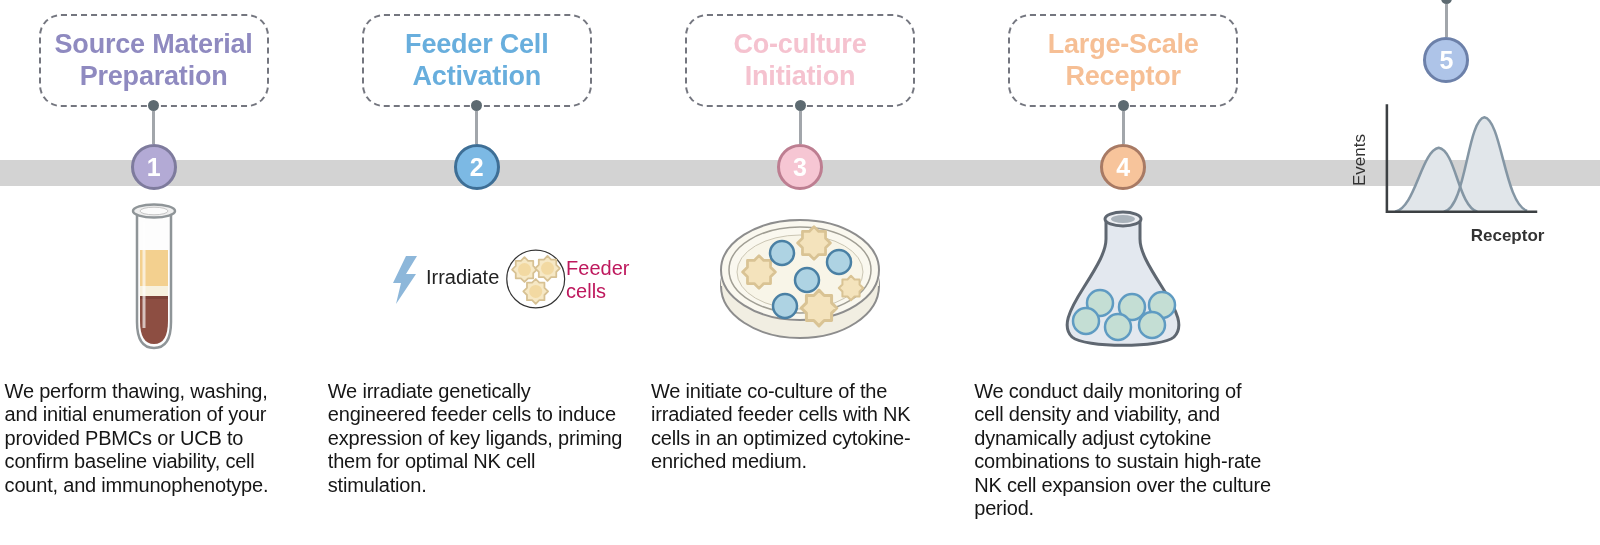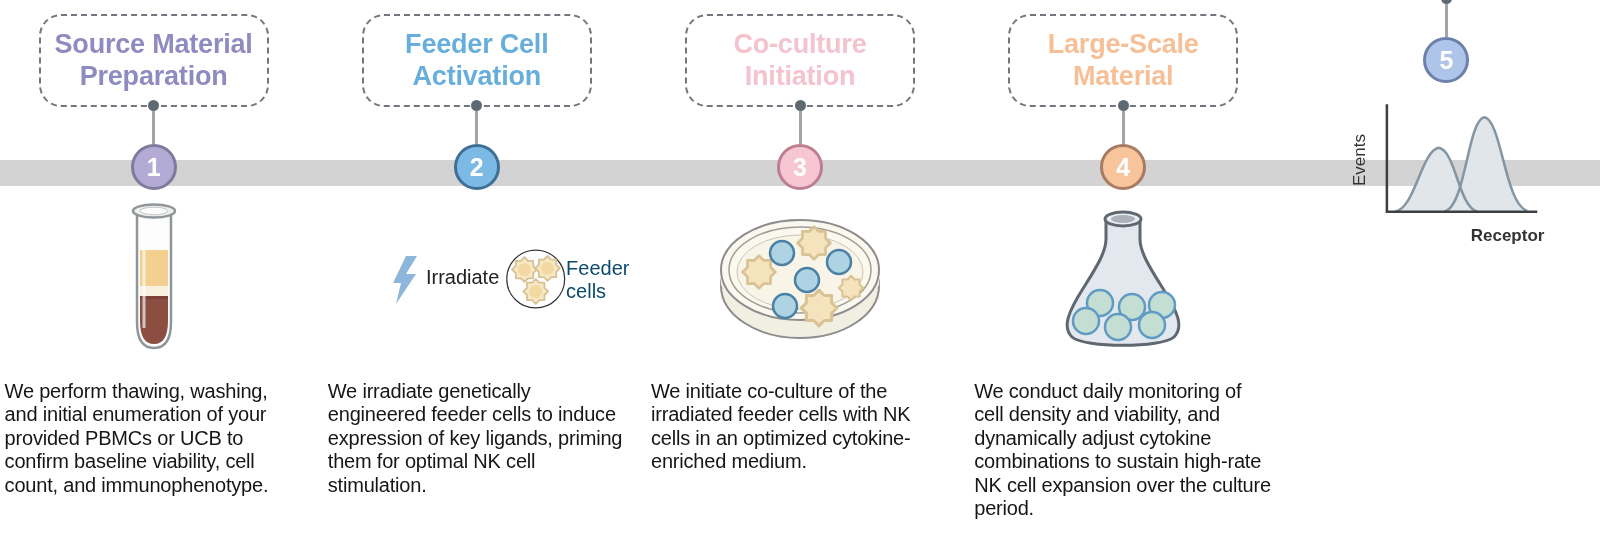--- a/index.html
+++ b/index.html
@@ -14,21 +14,21 @@
   .dot{width:11px;height:11px;border-radius:50%;background:#5d6a71;margin-top:-7px;position:relative;z-index:2;}
   .stem{width:3px;height:33px;background:#a2a6ab;}
   .num-circle{width:40px;height:40px;border-radius:50%;border:3px solid;display:flex;align-items:center;
               justify-content:center;position:relative;z-index:2;}
   .num-circle span{color:#ffffff;font-size:25px;font-weight:bold;}
   .ill{height:178px;width:100%;display:flex;align-items:center;justify-content:center;position:relative;}
   .desc{margin:12px 0 0 0;width:298px;font-size:20px;line-height:1.17;color:#161616;letter-spacing:-0.2px;text-align:left;}
   .feeder-top{position:relative;width:100%;height:50px;}
   .bolt-svg{position:absolute;left:calc(50% - 22px);top:2px;}
   .irradiate-label{position:absolute;left:calc(50% + 12px);top:12px;font-size:20px;color:#222;}
-  .feeder-label{font-size:20px;color:#0c4a6e;margin-top:2px;}
+  .feeder-label{font-size:20px;color:#be185d;margin-top:2px;}
   .ill-chart{display:grid;grid-template-columns:24px 172px;grid-template-rows:128px 24px;align-items:center;}
   .events-label{writing-mode:vertical-rl;transform:rotate(180deg);font-size:17px;color:#333;justify-self:center;}
   .receptor-label{grid-column:2;text-align:right;font-size:17px;color:#333;font-weight:bold;}
 </style>
 </head>
 <body>
 
 <svg width="0" height="0" style="position:absolute" aria-hidden="true">
   <defs>
     <polygon id="cellstar" stroke-linejoin="round" points="21,0 14.8,6.1 14.8,14.8 6.1,14.8 0,21 -6.1,14.8 -14.8,14.8 -14.8,6.1 -21,0 -14.8,-6.1 -14.8,-14.8 -6.1,-14.8 0,-21 6.1,-14.8 14.8,-14.8 14.8,-6.1"></polygon>
@@ -119,21 +119,21 @@
           <circle cx="124" cy="56" r="12" fill="#aed3e3" stroke="#4a80a4" stroke-width="2.5"></circle>
           <circle cx="92" cy="74" r="12" fill="#aed3e3" stroke="#4a80a4" stroke-width="2.5"></circle>
           <circle cx="70" cy="100" r="12" fill="#aed3e3" stroke="#4a80a4" stroke-width="2.5"></circle>
         </svg>
       </div>
       <p class="desc">We initiate co-culture of the irradiated feeder cells with NK cells in an optimized cytokine-enriched medium.</p>
     </div>
 
     <div class="step">
       <div class="step-box">
-        <div class="step-title" style="color: rgb(246, 191, 149);">Large-Scale Material</div>
+        <div class="step-title" style="color: rgb(246, 191, 149);">Large-Scale Receptor</div>
       </div>
       <div class="dot"></div>
       <div class="stem"></div>
       <div class="num-circle" style="background-color: rgb(247, 196, 155); border-color: rgb(168, 122, 100);">
         <span>4</span>
       </div>
       <div class="ill">
         <svg width="150" height="148" viewBox="0 0 150 148">
           <path d="M58,14 L58,34 C58,46 50,60 36,82 C20,107 14,122 24,132 C36,143 114,143 126,132 C136,122 130,107 114,82 C100,60 92,46 92,34 L92,14 Z" fill="#e3e8ef" stroke="#5f6771" stroke-width="3" stroke-linejoin="round"></path>
           <circle cx="52" cy="98" r="13" fill="#c4ded4" stroke="#5f9bc2" stroke-width="2.5"></circle>

